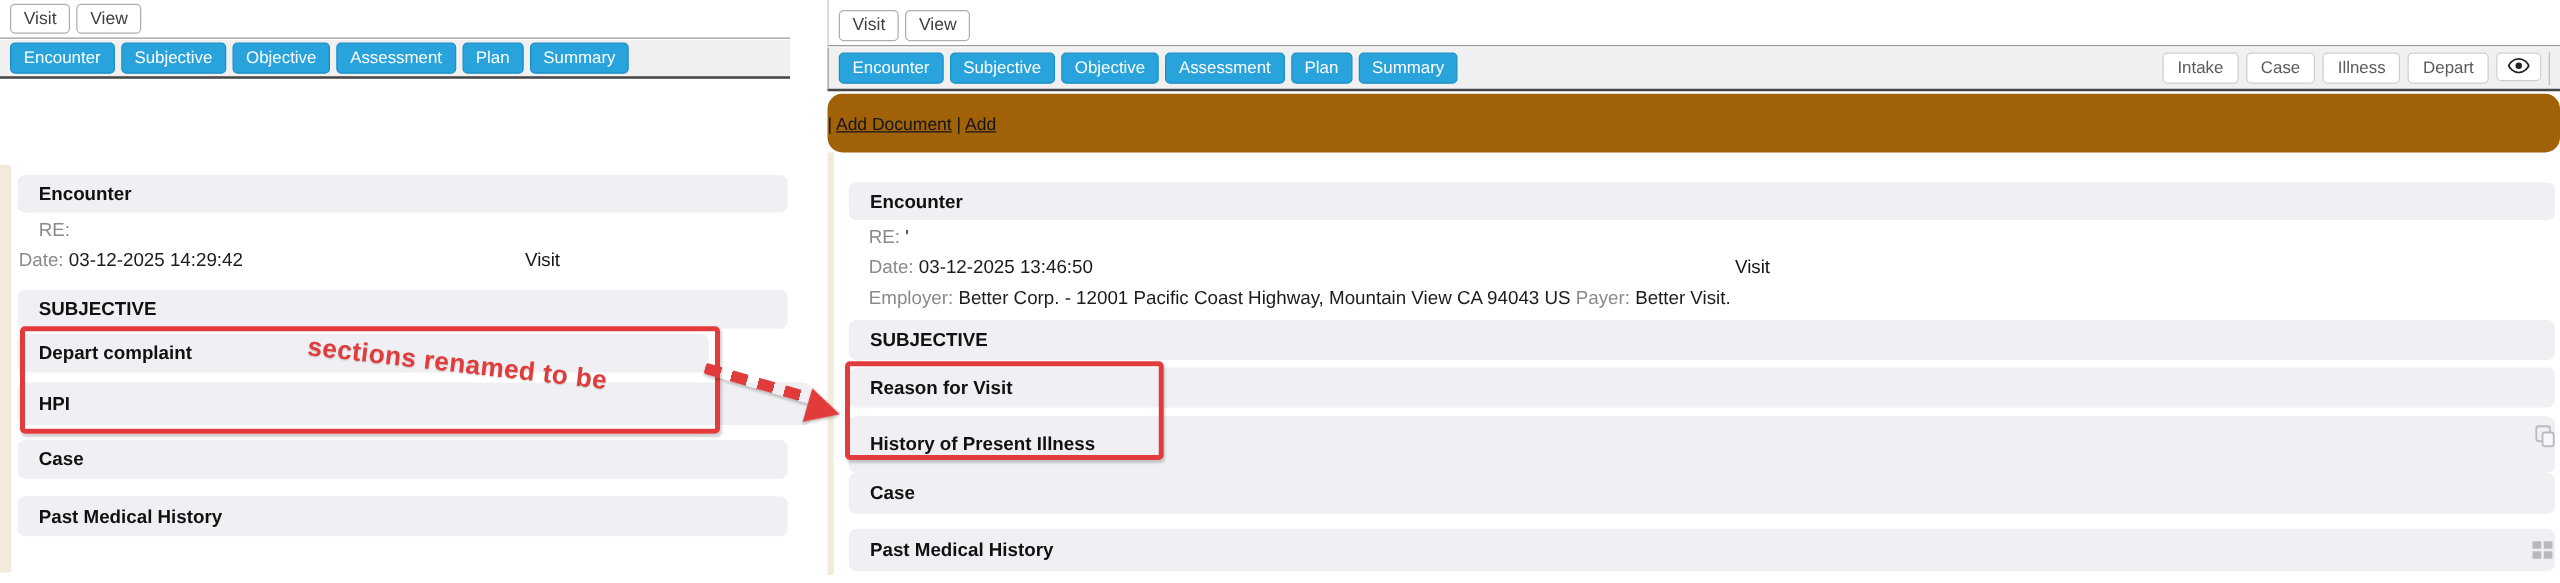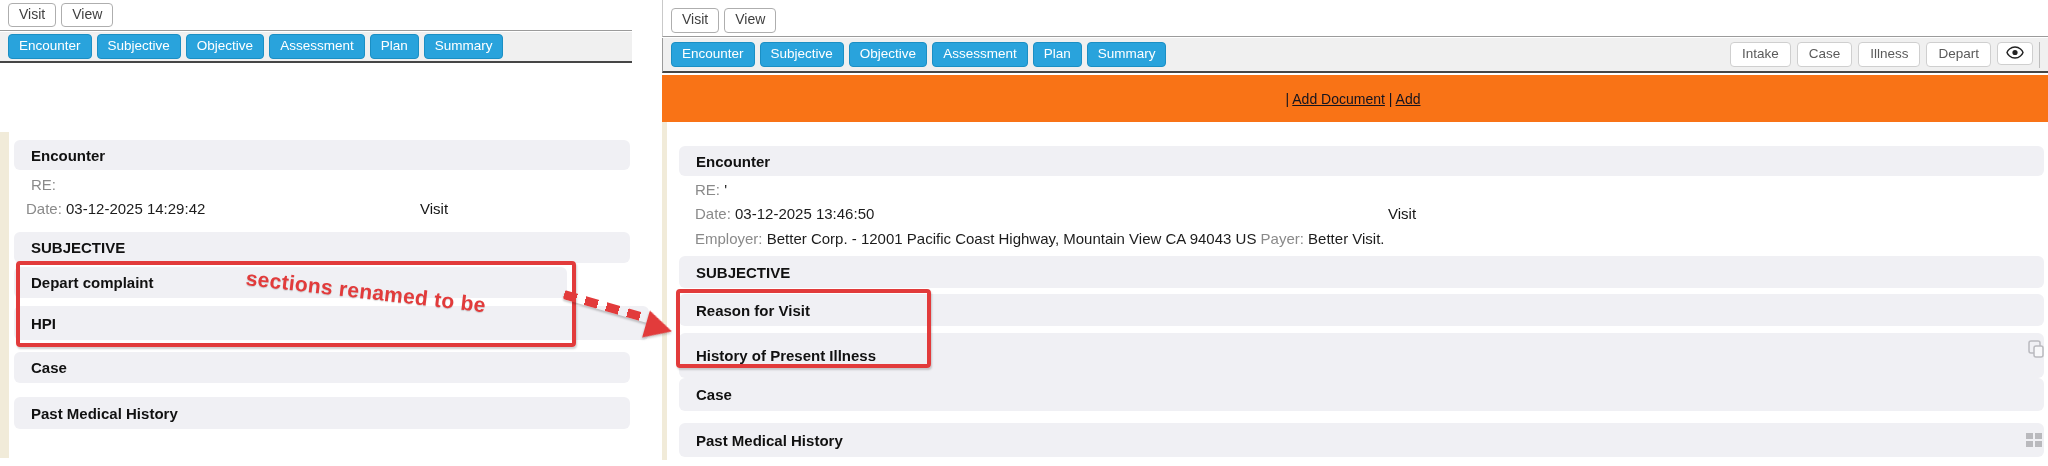--- a/index.html
+++ b/index.html
@@ -28,22 +28,22 @@
   #shot-right .tabbar { top:38px;  width:1386px; height:35px; border-left:1px solid #9b9b9b; }
   .tab-blue { background:#29a3dc; border:1px solid #1b8fc4; color:#fff; font-size:13.5px;
               font-weight:400; border-radius:4px; padding:4px 10px 5px; line-height:1.05; cursor:pointer; }
   .stage-group { margin-left:auto; display:flex; align-items:flex-start; gap:6px; padding-right:8px; }
   .btn-stage { background:#fff; border:1px solid #cfcfcf; border-radius:4px; color:#5a5a5a;
                font-size:13.5px; padding:4px 11px 5px; line-height:1.05; cursor:pointer; }
   .btn-eye { background:#fff; border:1px solid #cfcfcf; border-radius:4px; padding:3px 8px 2px; cursor:pointer; }
   .end-divider { width:1px; height:26px; background:#bdbdbd; }
 
   
-  .beige-band { position:absolute; left:0; top:75px; width:1386px; height:47px; background:#f97316;
-                display:flex; align-items:center; justify-content:center; padding-right:4px; }
+  .beige-band { position:absolute; left:0; top:75px; width:1386px; height:47px; background:#a16207;
+                display:flex; align-items:center; justify-content:flex-start; padding-right:4px;border-radius:12px; }
   .add-links { font-size:14px; color:#14141f; white-space:nowrap; }
   .add-links a { color:#14141f; text-decoration:underline; font-weight:400; cursor:pointer; }
   .beige-strip-left  { position:absolute; background:#f1ebd9; }
 
   
   .band { position:absolute; background:#f0f0f4; border-radius:6px; display:flex; align-items:center; }
   .band .lbl { font-weight:700; font-size:15px; color:#111; padding-left:17px; }
   .meta-line { position:absolute; font-size:15px; color:#8a8a8a; white-space:nowrap; }
   .meta-line b, .meta-line .val { color:#1c1c1c; font-weight:400; }
   .visit-link { position:absolute; font-size:15px; color:#151515; cursor:pointer; }
@@ -90,21 +90,21 @@
 
   <div class="beige-strip-left" style="left:0;top:132px;width:9px;height:326px;"></div>
 
   <div class="band" style="left:14px;top:140px;width:616px;height:30px;">
     <span class="lbl">Encounter</span>
   </div>
 
   <div class="meta-line" style="left:31px;top:176px;">
     <span>RE:</span> <span class="val"></span>
   </div>
-  <div class="meta-line" style="left:26px;top:200px;">
+  <div class="meta-line" style="left:15px;top:200px;">
     <span>Date:</span> <span class="val">03-12-2025 14:29:42</span>
   </div>
   <span class="visit-link" style="left:420px;top:200px;">Visit</span>
 
   <div class="band" style="left:14px;top:232px;width:616px;height:31px;">
     <span class="lbl">SUBJECTIVE</span>
   </div>
 
   <div class="band" style="left:14px;top:267px;width:553px;height:31px;">
     <span class="lbl">Depart complaint</span>

